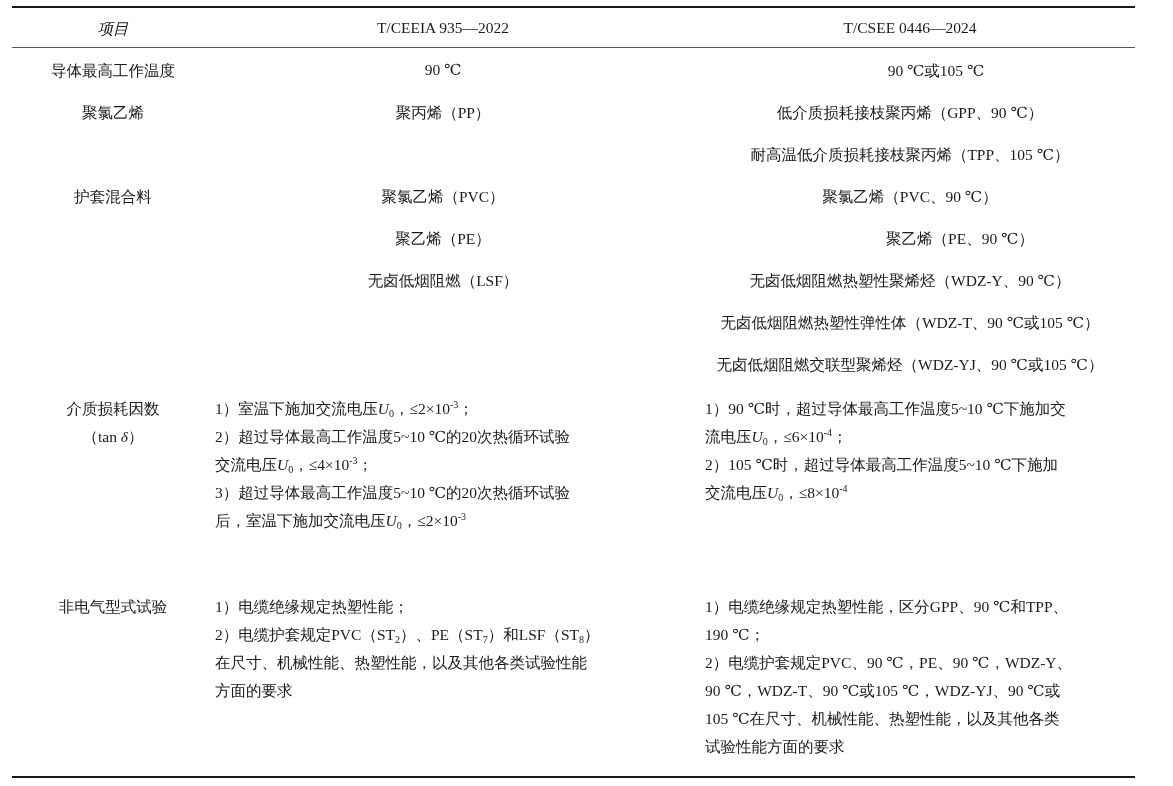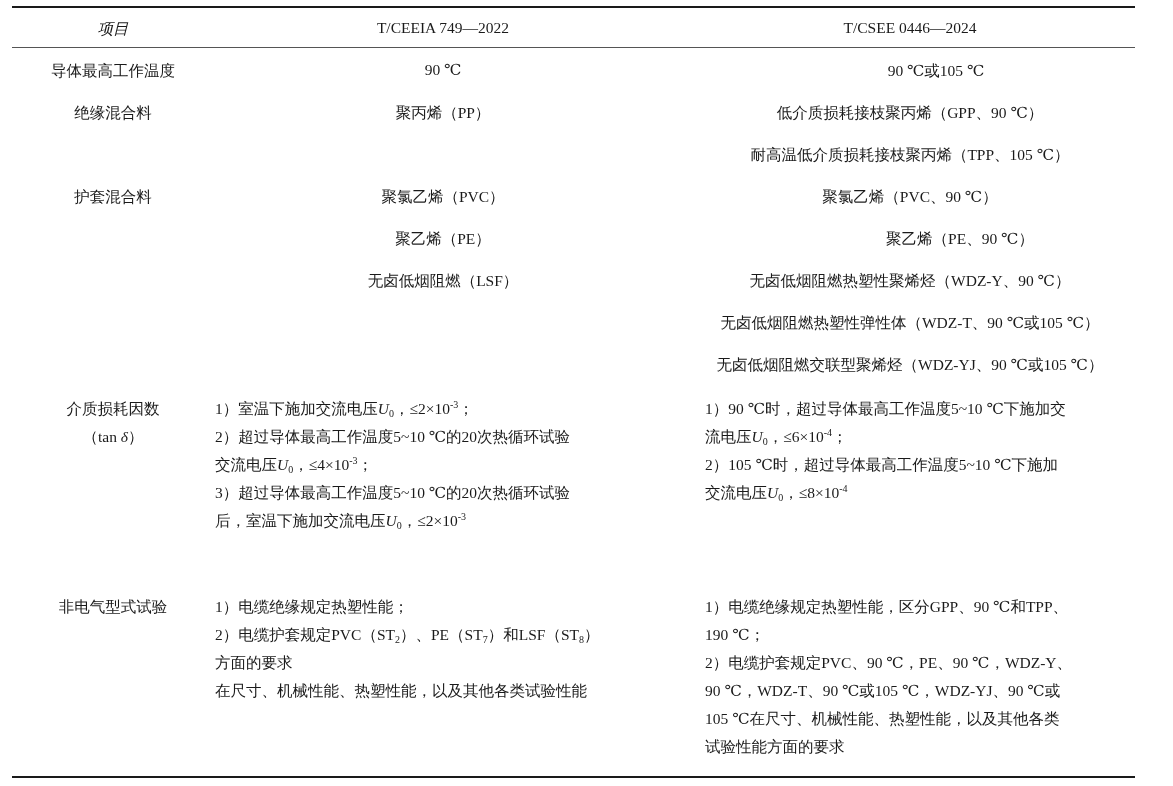--- a/index.html
+++ b/index.html
@@ -22,28 +22,28 @@
 </head>
 <body>
 
 <div>
 
   <div class="rule thick" style="top:6px;"></div>
   <div class="rule thin" style="top:47px;"></div>
   <div class="rule thick" style="top:776px;"></div>
 
   <div class="cell center" style="left:113px; top:19px;font-style:italic;">项目</div>
-  <div class="cell center" style="left:443px; top:19px;">T/CEEIA 749—2022</div>
+  <div class="cell center" style="left:443px; top:19px;">T/CEEIA 935—2022</div>
   <div class="cell center" style="left:910px; top:19px;">T/CSEE 0446—2024</div>
 
   <div class="cell center" style="left:113px; top:61px;">导体最高工作温度</div>
   <div class="cell center" style="left:443px; top:61px;">90 ℃</div>
   <div class="cell center" style="left:936px; top:61px;">90 ℃或105 ℃</div>
 
-  <div class="cell center" style="left:113px; top:103px;">绝缘混合料</div>
+  <div class="cell center" style="left:113px; top:103px;">聚氯乙烯</div>
   <div class="cell center" style="left:443px; top:103px;">聚丙烯（PP）</div>
   <div class="cell center" style="left:910px; top:103px;">低介质损耗接枝聚丙烯（GPP、90 ℃）</div>
   <div class="cell center" style="left:910px; top:145px;">耐高温低介质损耗接枝聚丙烯（TPP、105 ℃）</div>
 
   <div class="cell center" style="left:113px; top:187px;">护套混合料</div>
   <div class="cell center" style="left:443px; top:187px;">聚氯乙烯（PVC）</div>
   <div class="cell center" style="left:443px; top:229px;">聚乙烯（PE）</div>
   <div class="cell center" style="left:443px; top:271px;">无卤低烟阻燃（LSF）</div>
   <div class="cell center" style="left:910px; top:187px;">聚氯乙烯（PVC、90 ℃）</div>
   <div class="cell center" style="left:960px; top:229px;">聚乙烯（PE、90 ℃）</div>
@@ -67,22 +67,22 @@
     <span class="line"><span>流电压</span><i class="var">U</i><sub>0</sub><span>，≤6×10</span><sup>-4</sup><span>；</span></span>
     <span class="line">2）105 ℃时，超过导体最高工作温度5~10 ℃下施加</span>
     <span class="line"><span>交流电压</span><i class="var">U</i><sub>0</sub><span>，≤8×10</span><sup>-4</sup><span></span></span>
   </div>
 
   <div class="cell center" style="left:113px; top:597px;text-align:right;">非电气型式试验</div>
 
   <div class="para" style="left:215px; top:593px; width:452px;">
     <span class="line">1）电缆绝缘规定热塑性能；</span>
     <span class="line"><span>2）电缆护套规定PVC（ST</span><sub>2</sub><span>）、PE（ST</span><sub>7</sub><span>）和LSF（ST</span><sub>8</sub><span>）</span></span>
+    <span class="line">在尺寸、机械性能、热塑性能，以及其他各类试验性能</span>
     <span class="line">方面的要求</span>
-    <span class="line">在尺寸、机械性能、热塑性能，以及其他各类试验性能</span>
   </div>
 
   <div class="para" style="left:705px; top:593px; width:432px;">
     <span class="line">1）电缆绝缘规定热塑性能，区分GPP、90 ℃和TPP、</span>
     <span class="line">190 ℃；</span>
     <span class="line">2）电缆护套规定PVC、90 ℃，PE、90 ℃，WDZ-Y、</span>
     <span class="line">90 ℃，WDZ-T、90 ℃或105 ℃，WDZ-YJ、90 ℃或</span>
     <span class="line">105 ℃在尺寸、机械性能、热塑性能，以及其他各类</span>
     <span class="line">试验性能方面的要求</span>
   </div>

